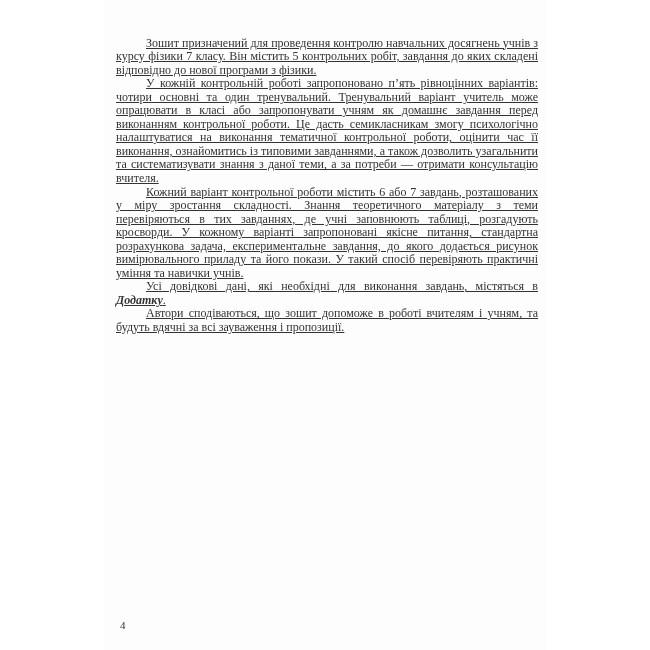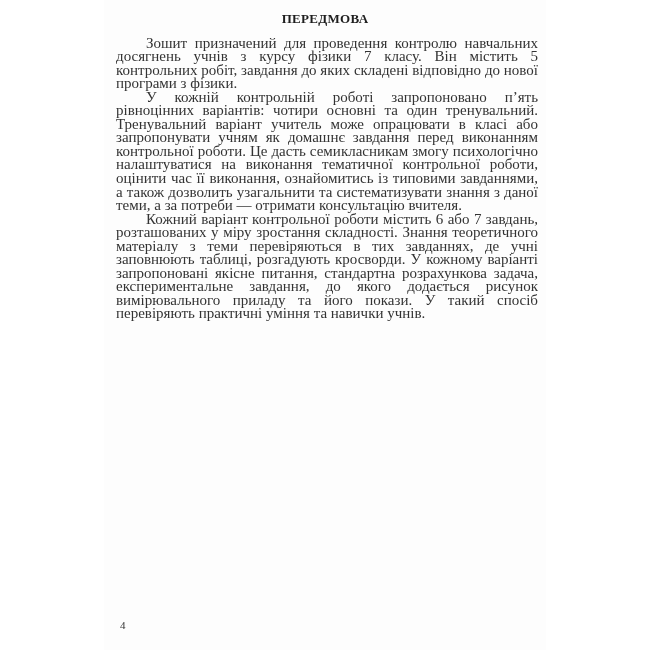--- a/index.html
+++ b/index.html
@@ -32,24 +32,25 @@
       font-weight: bold;
       font-size: 13px;
       letter-spacing: 0.3px;
       color: #1e1e1e;
     }
     .body-text {
       position: absolute;
       left: 12px;
       top: 36.5px;
       width: 422px;
-      font-size: 15px;
+      font-size: 12px;
       line-height: 13.55px;
       text-align: justify;
       color: #333333;
+      text-decoration: underline;
     }
     .body-text p {
       margin: 0;
       text-indent: 30px;
     }
     .italic {
       font-style: italic;
       font-weight: bold;
     }
     .page-number {
@@ -57,22 +58,23 @@
       left: 16px;
       top: 619px;
       font-size: 11px;
       color: #333333;
     }
   </style>
 </head>
 <body>
 
 <div class="page">
-  <div class="title">ПЕРЕДМОВА</div>
 
   <div class="body-text">
     <p>Зошит призначений для проведення контролю навчальних досягнень учнів з курсу фізики 7 класу. Він містить 5 контрольних робіт, завдання до яких складені відповідно до нової програми з фізики.</p>
     <p>У кожній контрольній роботі запропоновано п’ять рівноцінних варіантів: чотири основні та один тренувальний. Тренувальний варіант учитель може опрацювати в класі або запропонувати учням як домашнє завдання перед виконанням контрольної роботи. Це дасть семикласникам змогу психологічно налаштуватися на виконання тематичної контрольної роботи, оцінити час її виконання, ознайомитись із типовими завданнями, а також дозволить узагальнити та систематизувати знання з даної теми, а за потреби — отримати консультацію вчителя.</p>
     <p>Кожний варіант контрольної роботи містить 6 або 7 завдань, розташованих у міру зростання складності. Знання теоретичного матеріалу з теми перевіряються в тих завданнях, де учні заповнюють таблиці, розгадують кросворди. У кожному варіанті запропоновані якісне питання, стандартна розрахункова задача, експериментальне завдання, до якого додається рисунок вимірювального приладу та його покази. У такий спосіб перевіряють практичні уміння та навички учнів.</p>
+    <p><span>Усі довідкові дані, які необхідні для виконання завдань, містяться в </span><span class="italic">Додатку</span><span>.</span></p>
+    <p>Автори сподіваються, що зошит допоможе в роботі вчителям і учням, та будуть вдячні за всі зауваження і пропозиції.</p>
   </div>
 
   <div class="page-number">4</div>
 </div>
 
 </body></html>

